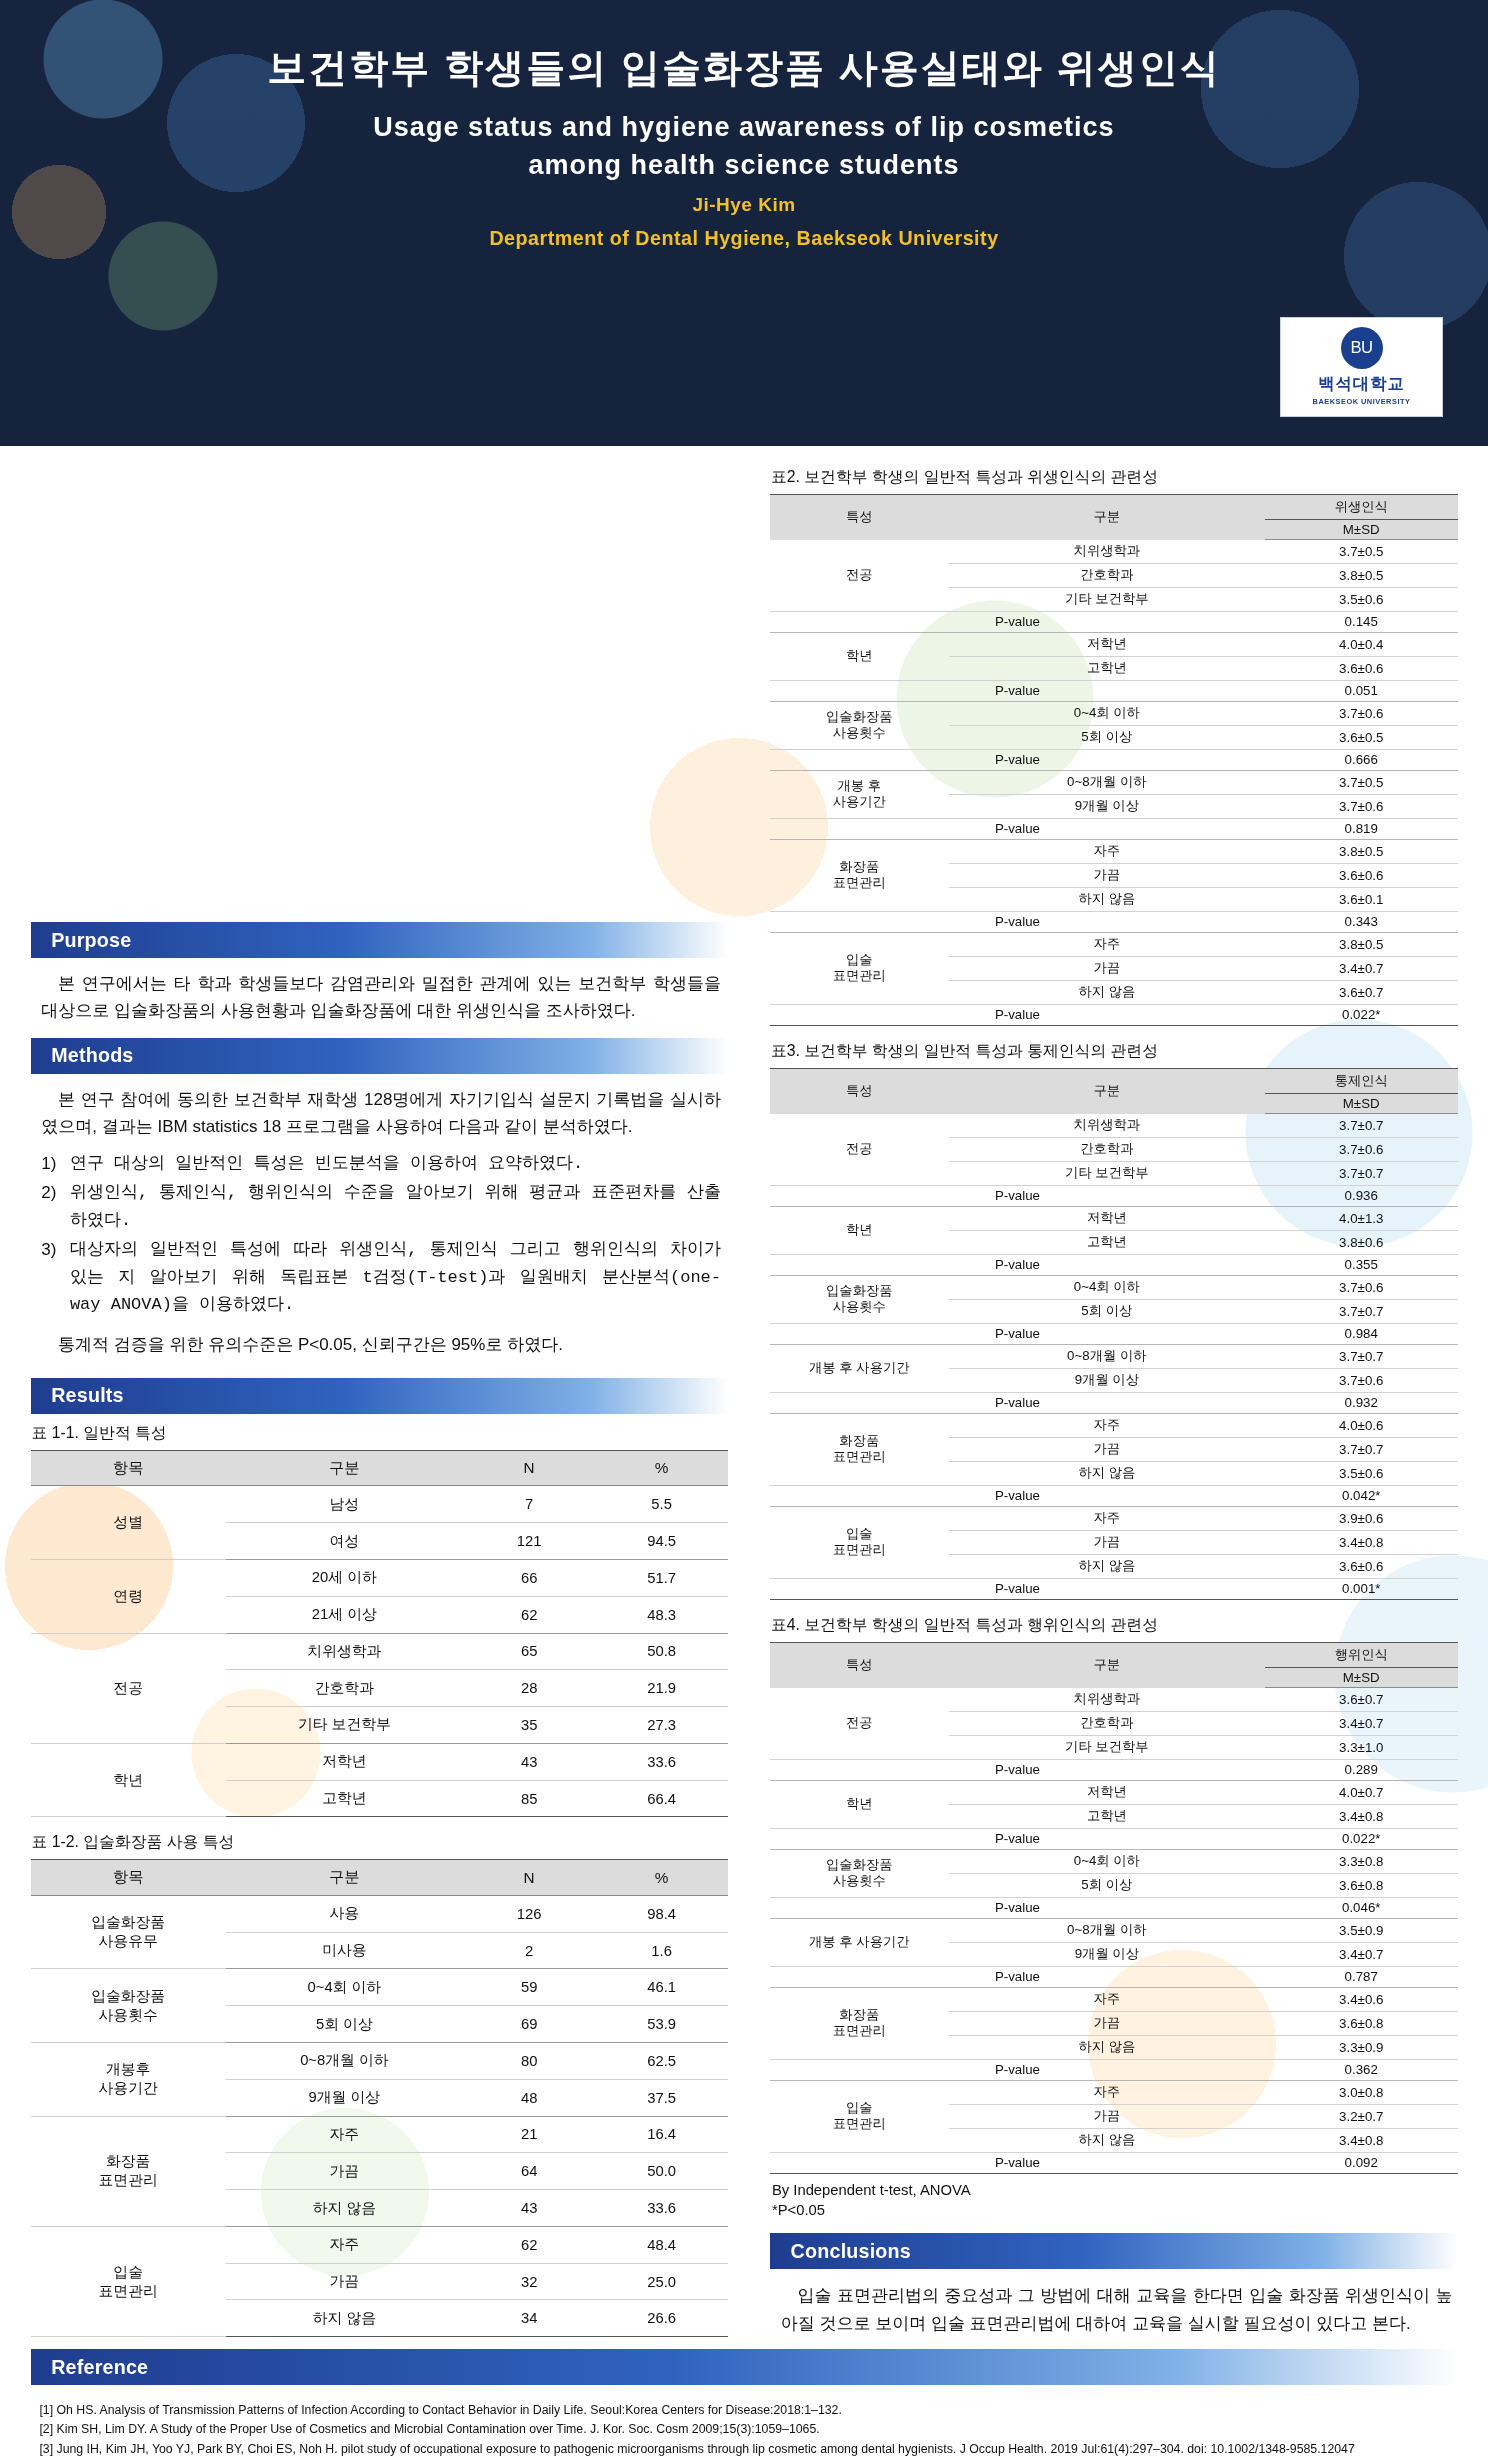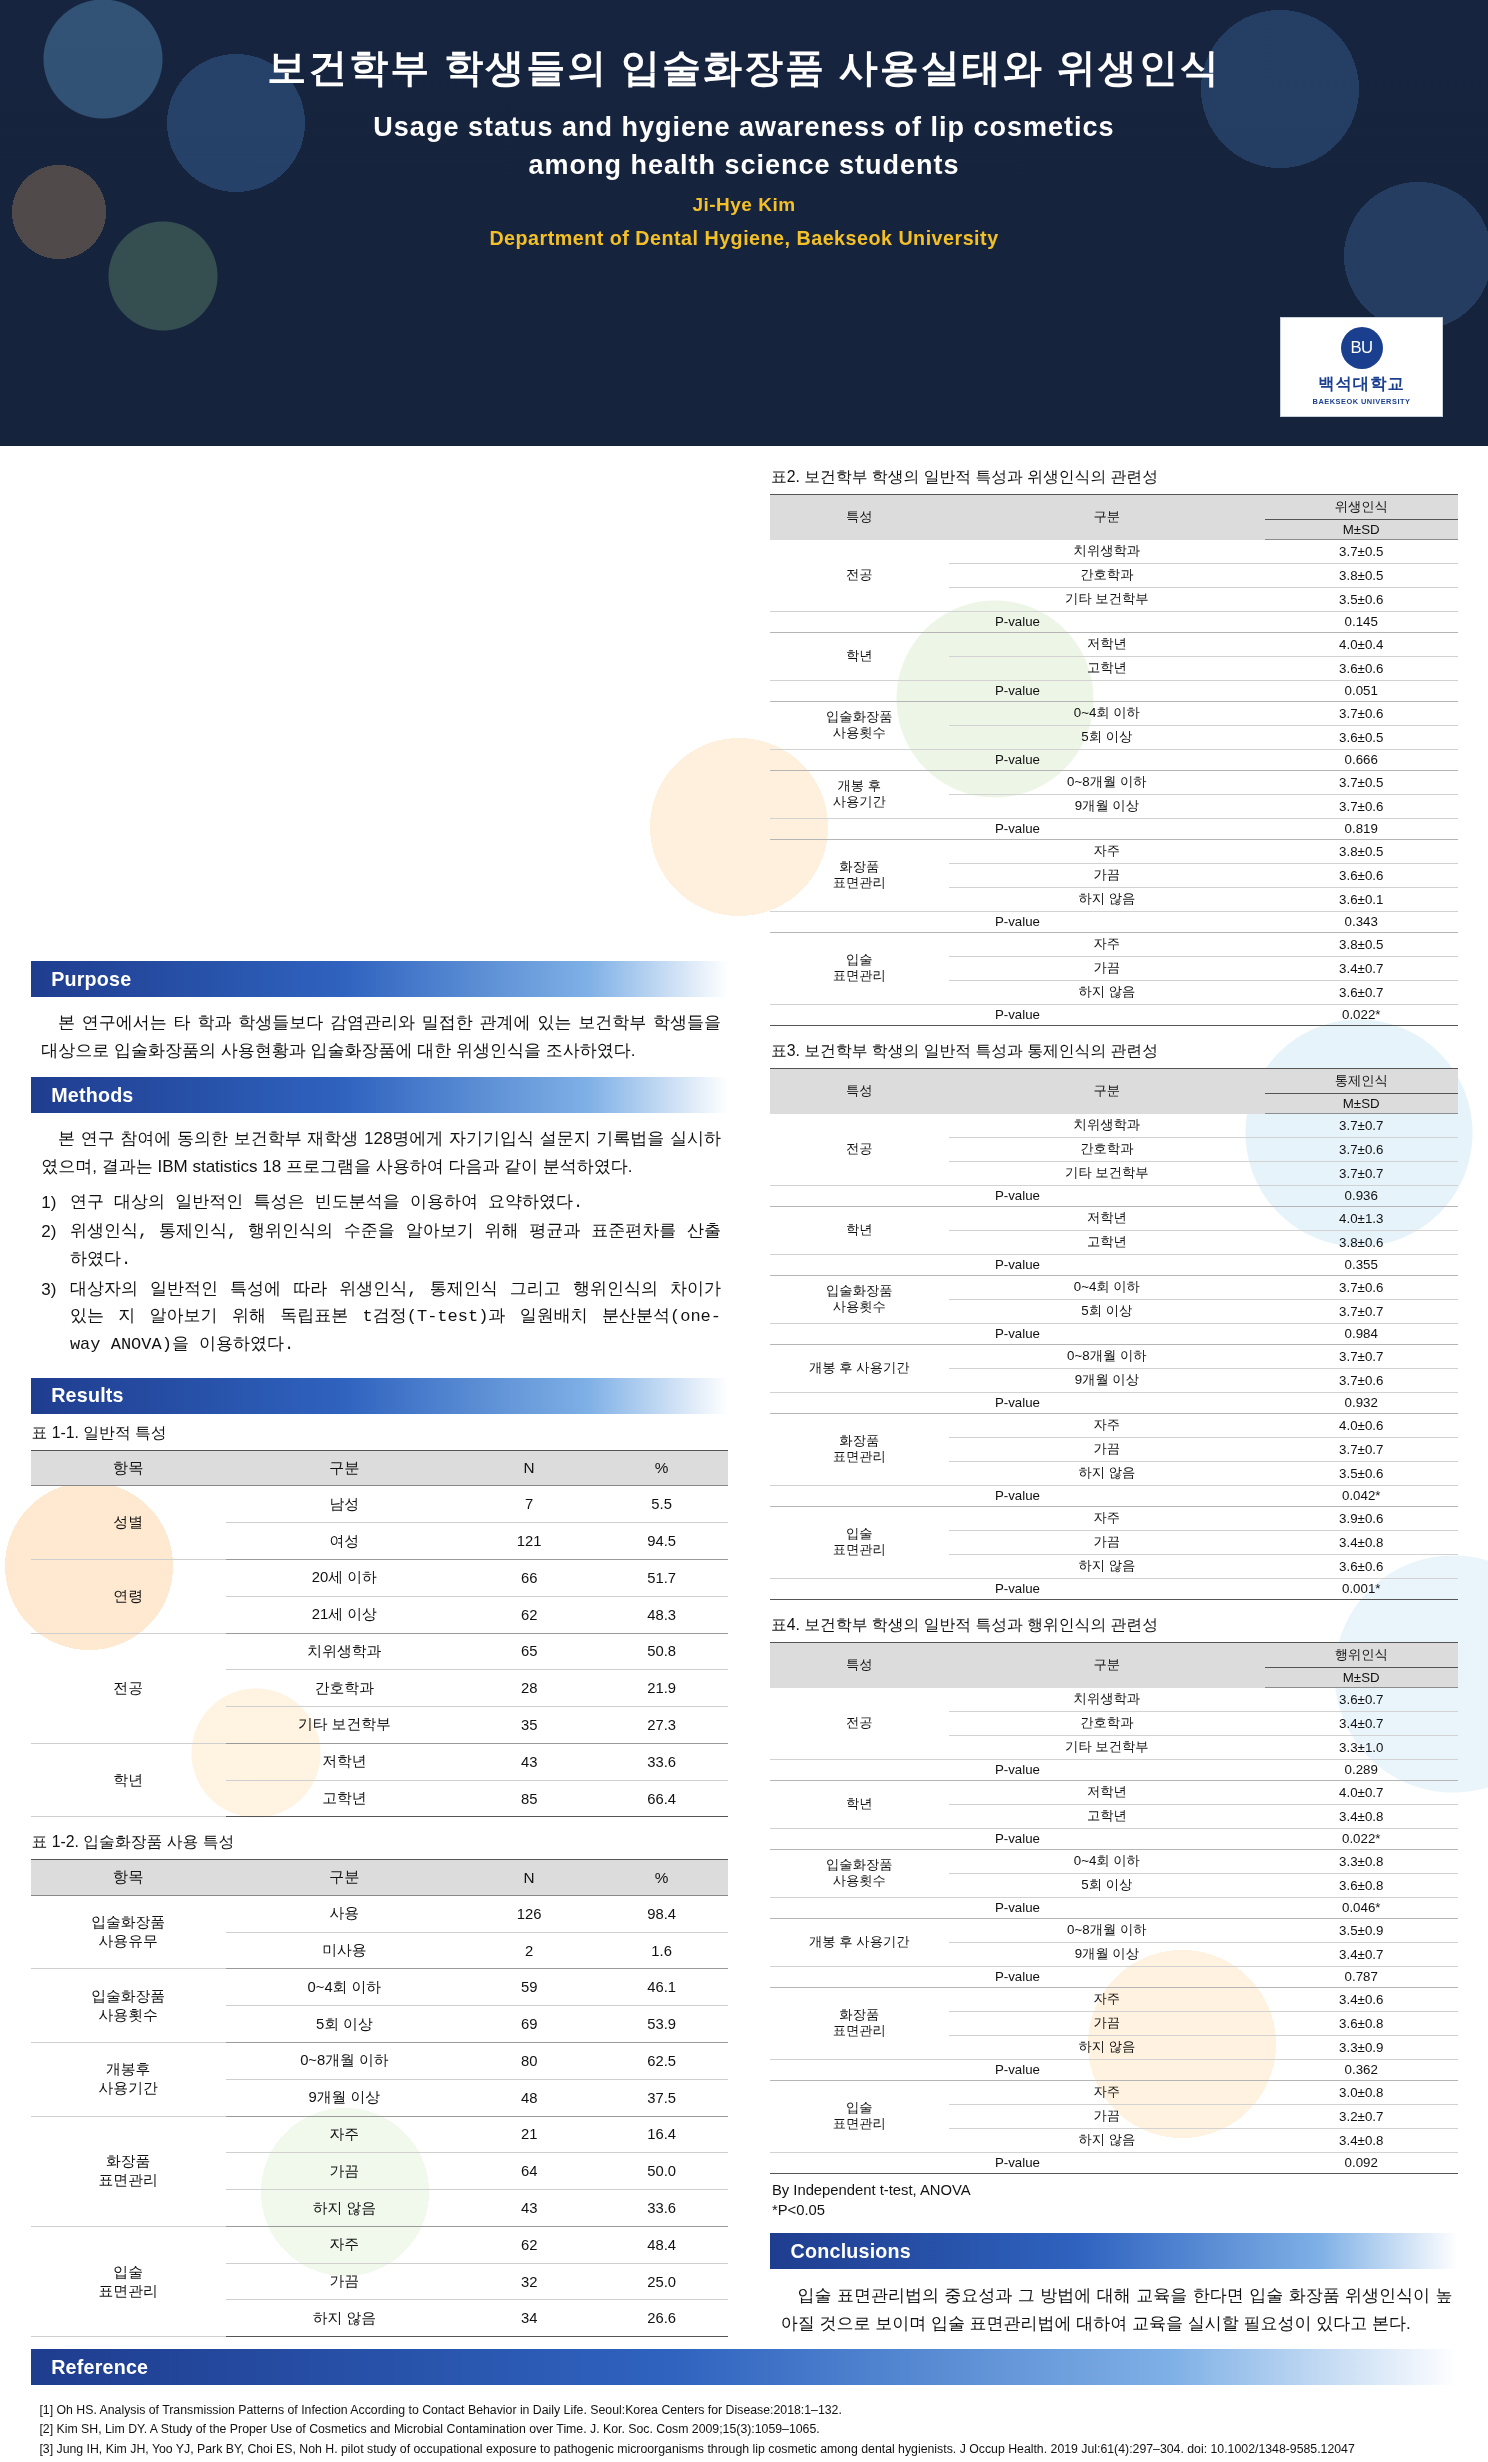--- a/index.html
+++ b/index.html
@@ -267,20 +267,21 @@
           <div class="txt">연구 대상의 일반적인 특성은 빈도분석을 이용하여 요약하였다.</div>
         </div>
         <div class="list-item">
           <div class="num">2)</div>
           <div class="txt">위생인식, 통제인식, 행위인식의 수준을 알아보기 위해 평균과 표준편차를 산출하였다.</div>
         </div>
         <div class="list-item" style="margin-bottom:11.8px;">
           <div class="num">3)</div>
           <div class="txt">대상자의 일반적인 특성에 따라 위생인식, 통제인식 그리고 행위인식의 차이가 있는 지 알아보기 위해 독립표본 t검정(T-test)과 일원배치 분산분석(one-way ANOVA)을 이용하였다.</div>
         </div>
+        <p class="indent">통계적 검증을 위한 유의수준은 P&lt;0.05, 신뢰구간은 95%로 하였다.</p>
       </div>
 
       <div class="section-bar" style="margin-top:19.7px;">
         <span>Results</span>
       </div>
 
       <div class="tbl-caption first">표 1-1. 일반적 특성</div>
       <table class="t-left" id="tbl-1-1">
           <thead>
             <tr>

